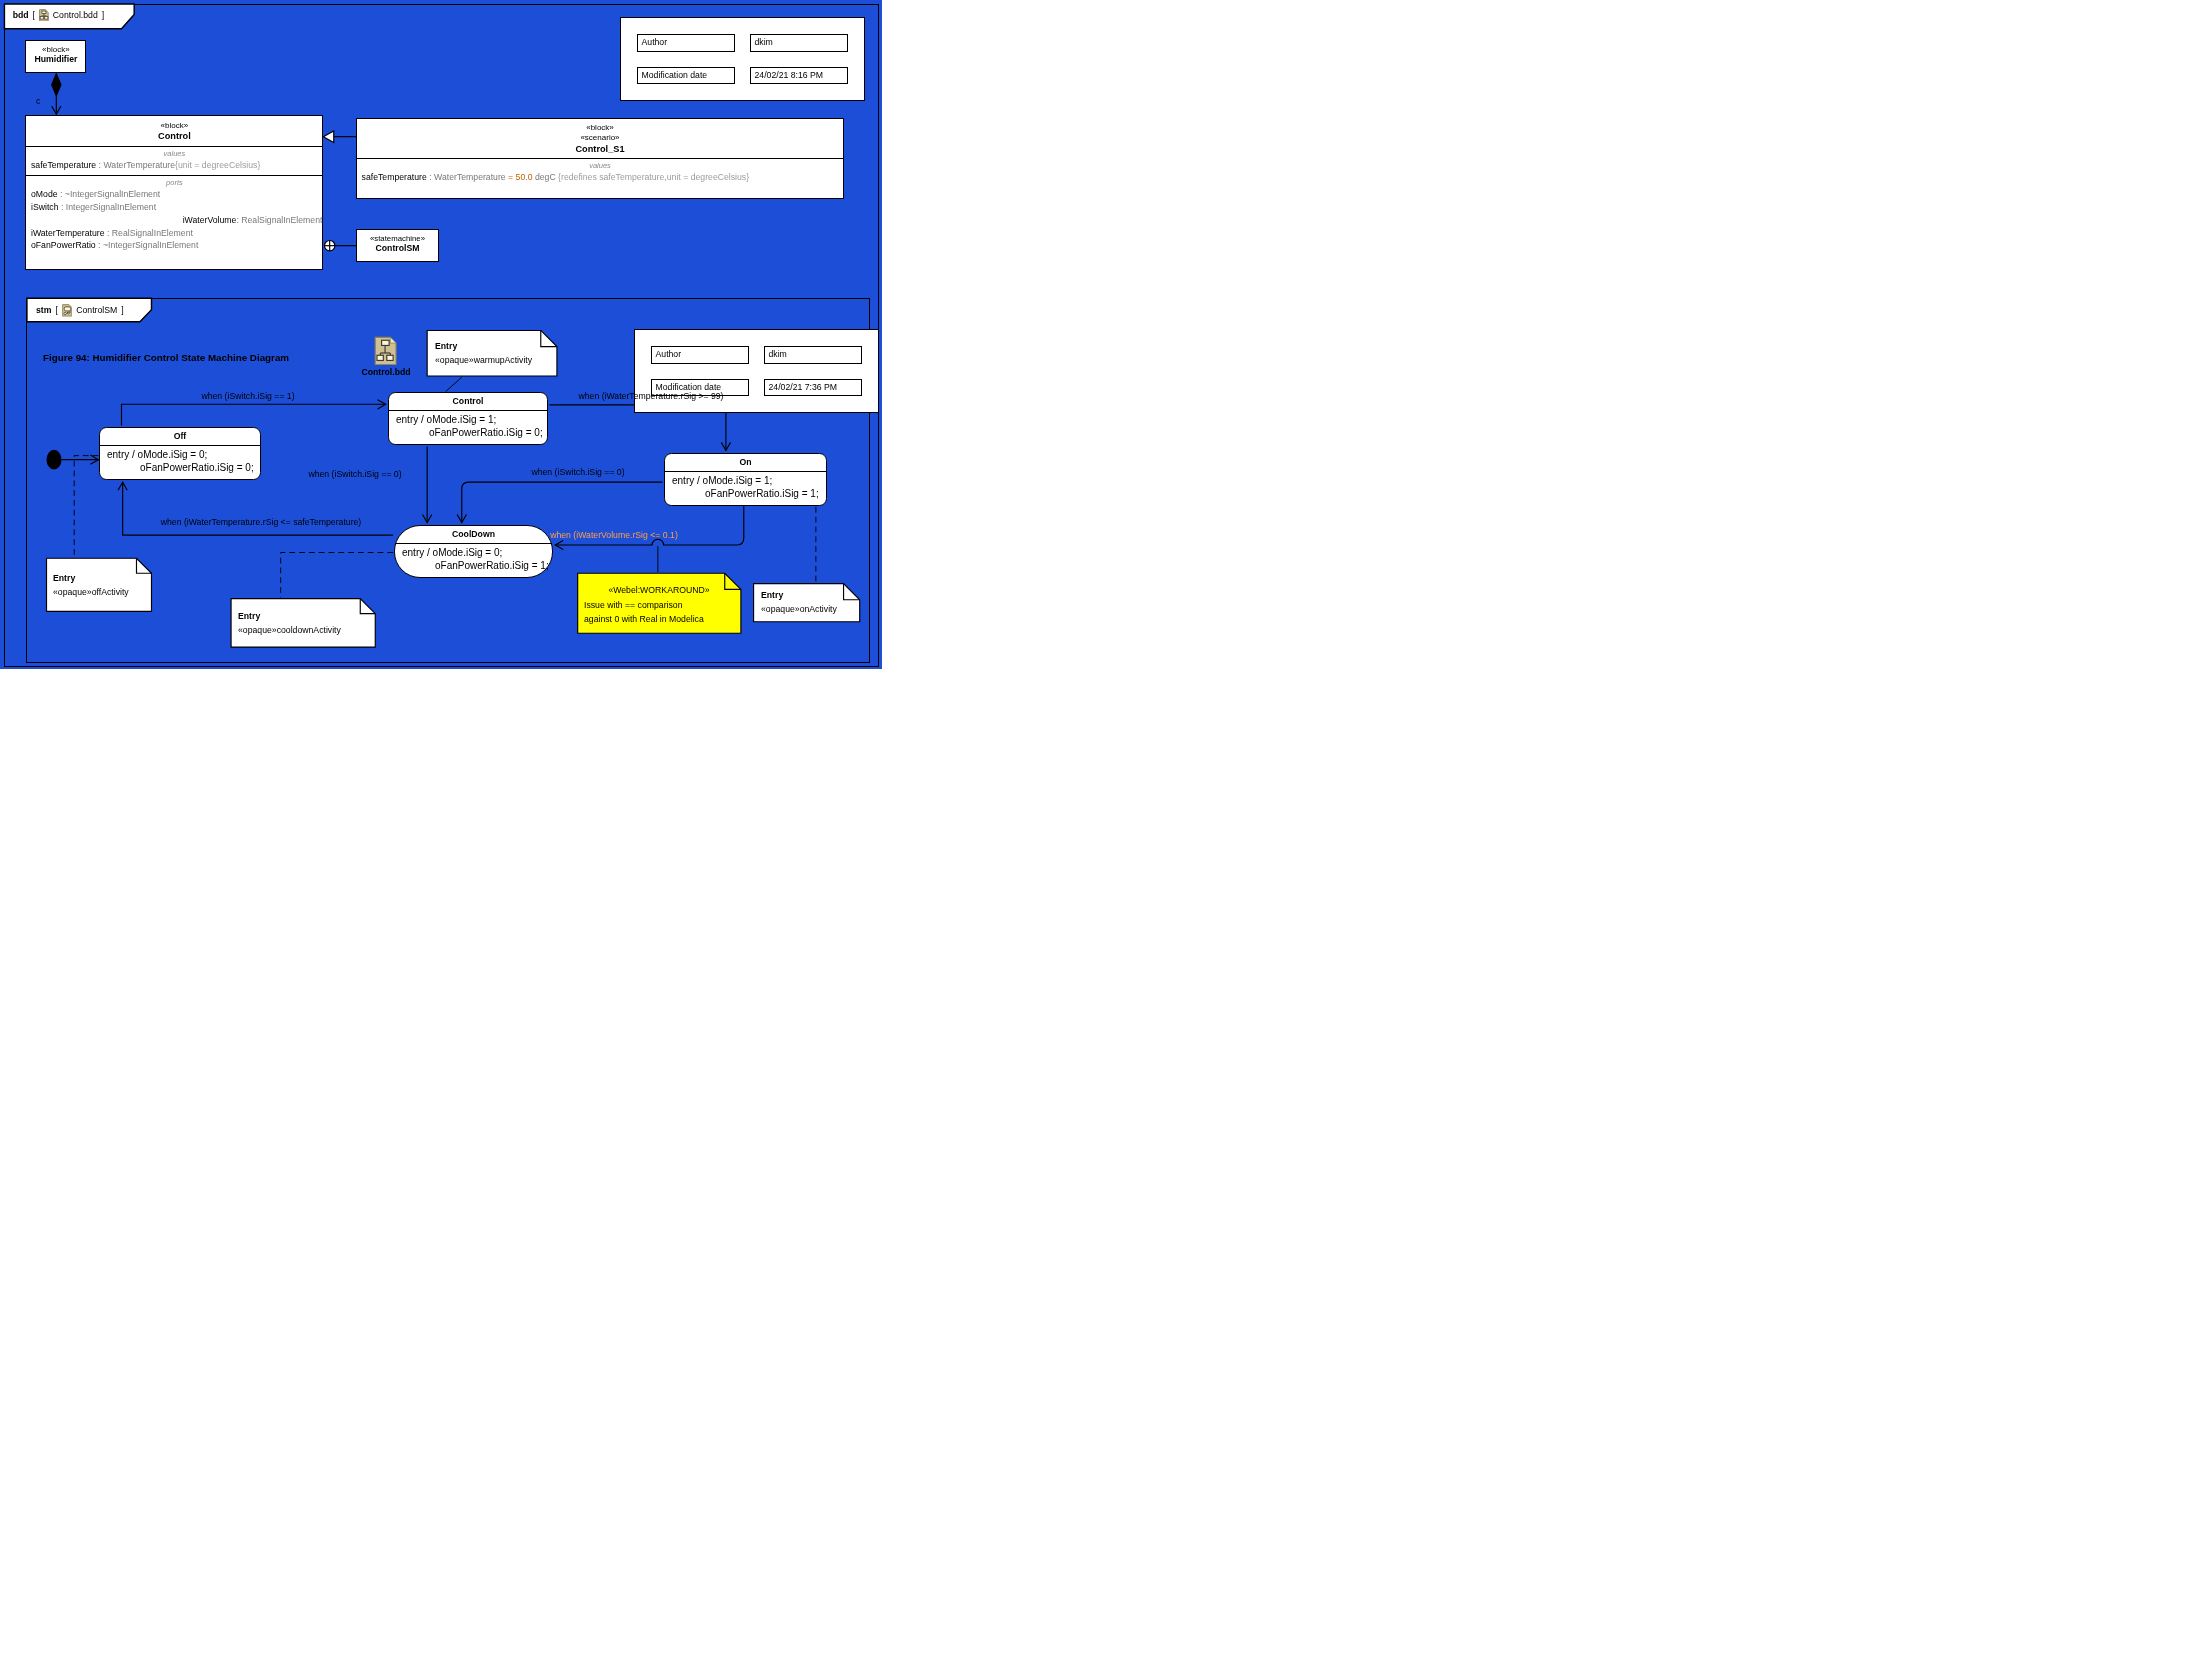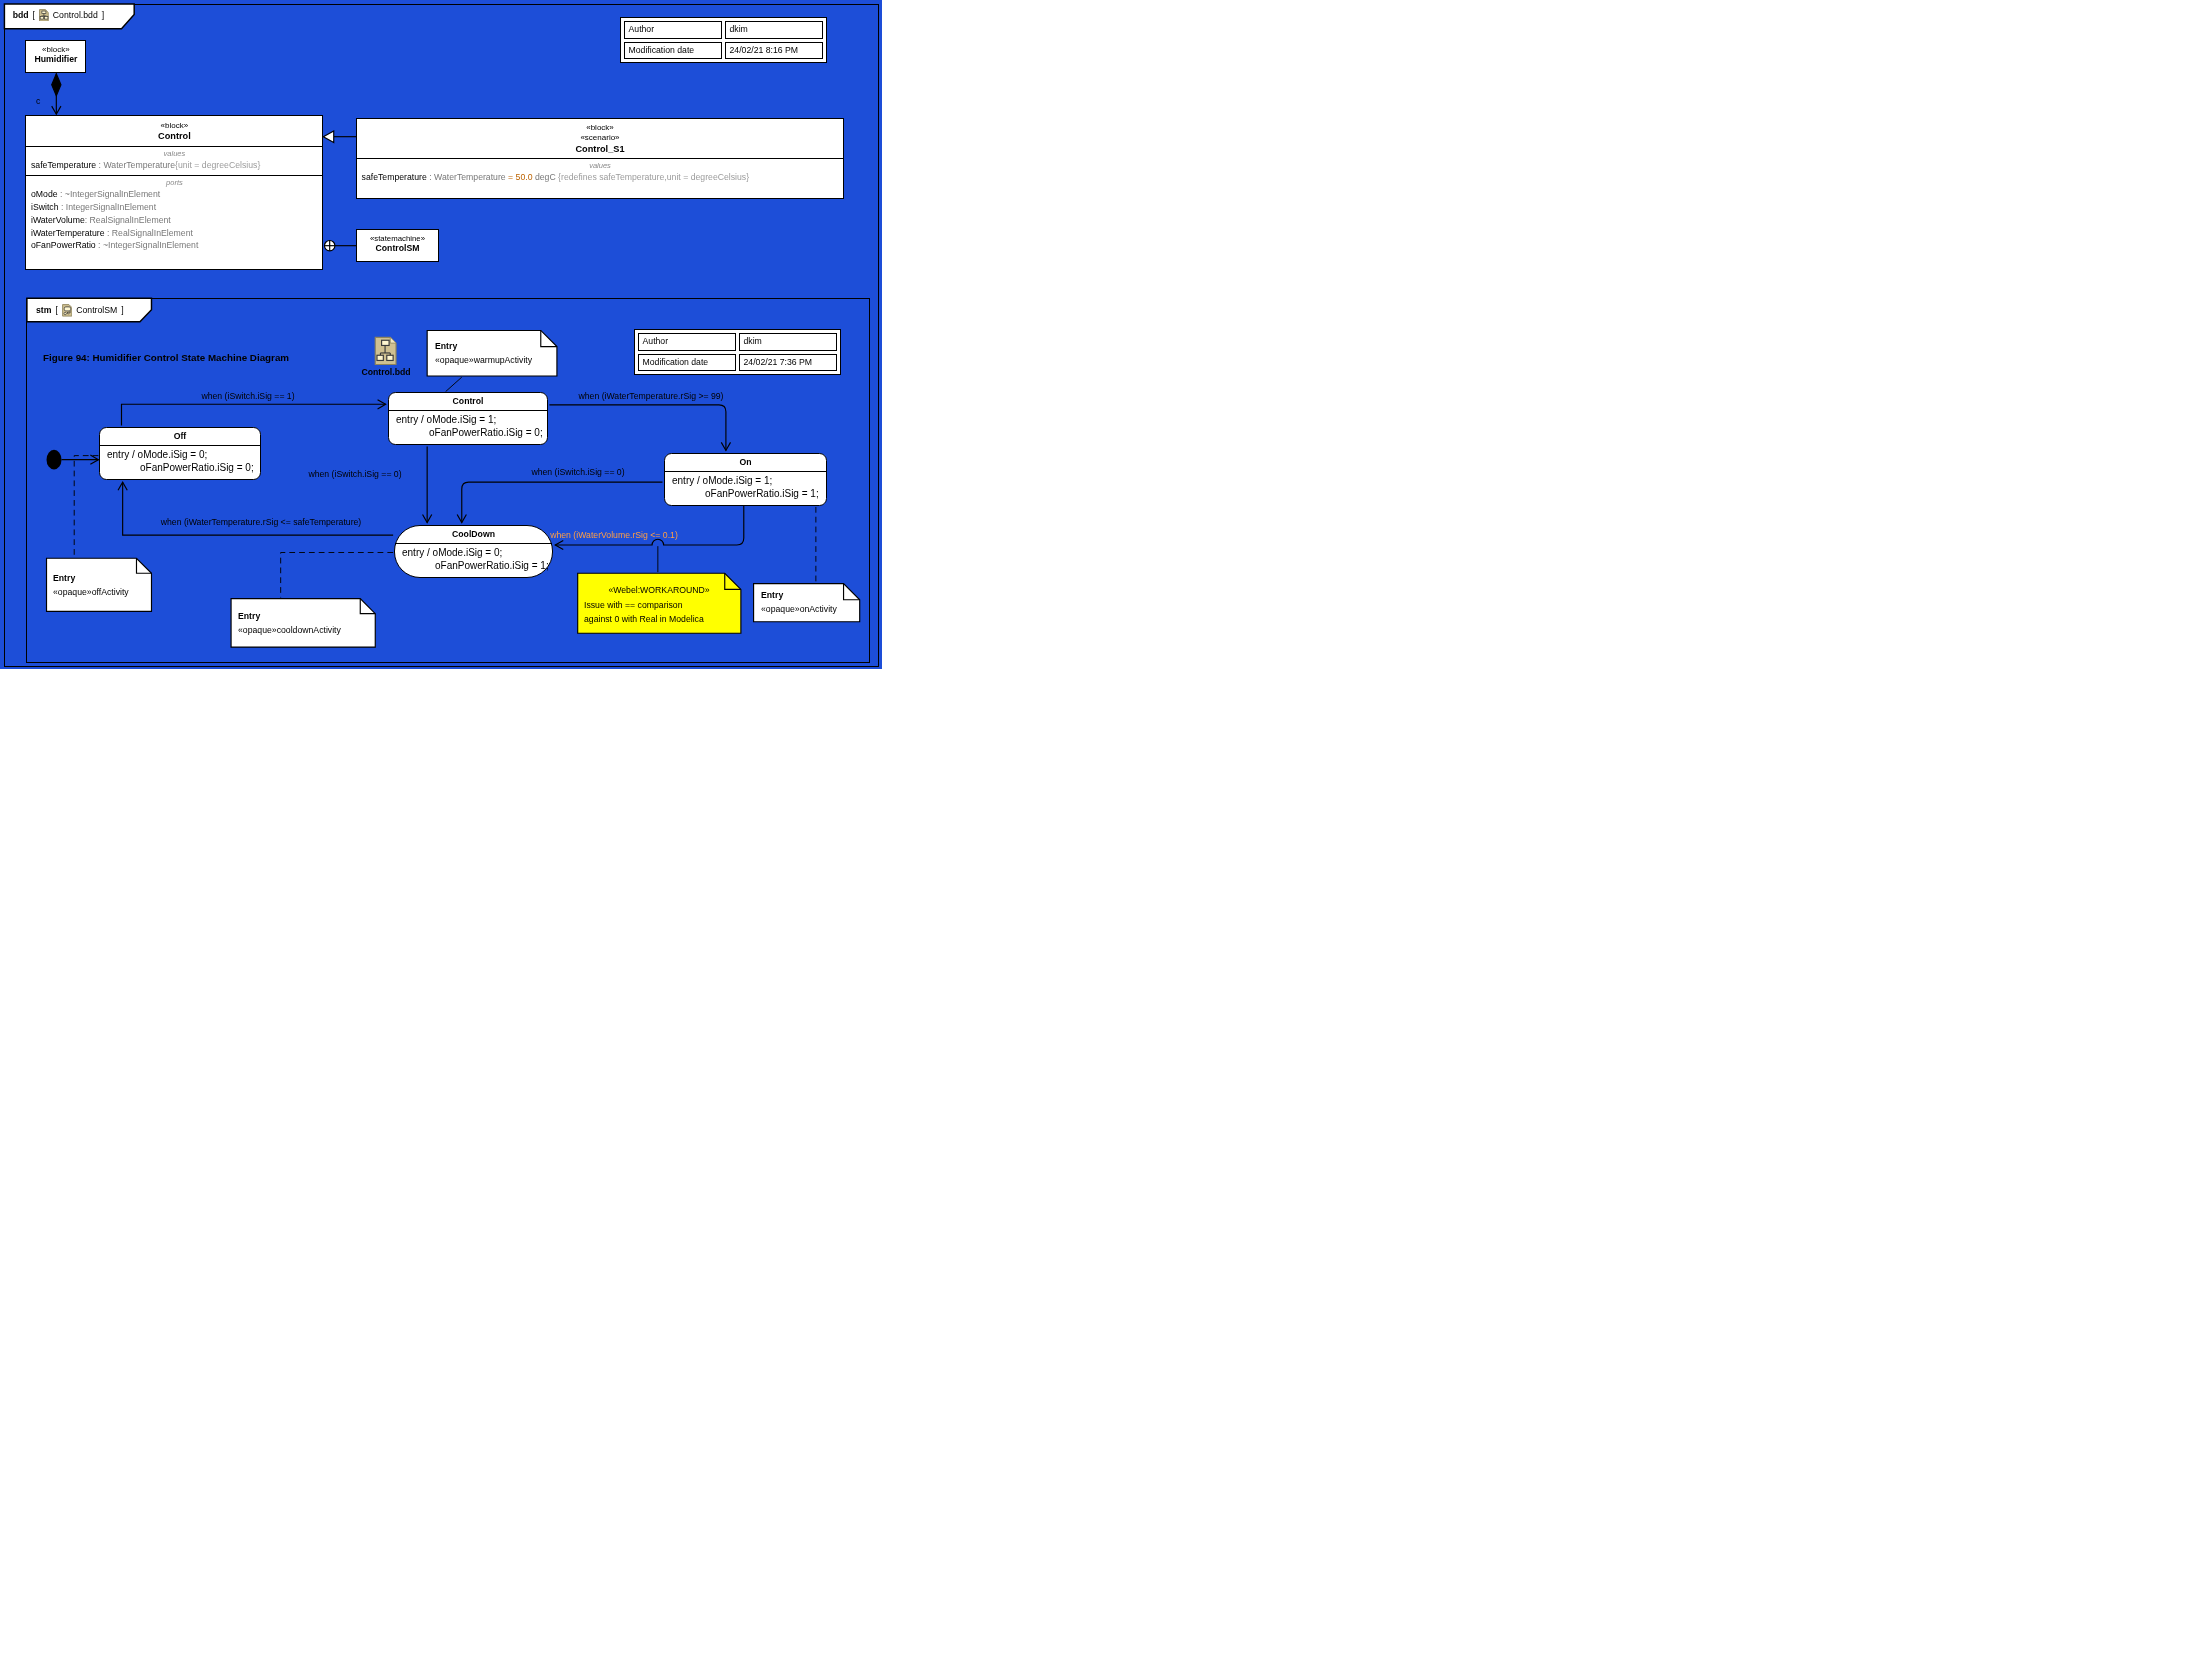--- a/index.html
+++ b/index.html
@@ -5,22 +5,22 @@
   html,body { margin:0; padding:0; background:#ffffff; }
   #canvas {
     position:relative; width:882px; height:669px; background:#1d4ed8;
     font-family:"Liberation Sans", sans-serif; color:#000;
   }
   
   .frame { position:absolute; border:1.4px solid #000; background:transparent; box-sizing:border-box; }
   .tab-text { position:absolute; display:flex; align-items:center; gap:4px; font-size:8.7px; white-space:nowrap; }
   .tab-kw { font-weight:bold; }
   
-  .meta-table { position:absolute; display:grid; grid-template-columns:98px 98px; gap:3px;
-    border:1.4px solid #000; padding:3px; background:#fff; box-sizing:content-box; }
+  .meta-table { position:absolute; display:grid; grid-template-columns:98px 98px; gap:15px;
+    border:1.4px solid #000; padding:16px; background:#fff; box-sizing:content-box; }
   .meta-table .cell { border:1.2px solid #000; height:15.6px; line-height:15.6px; padding-left:3.5px;
     font-size:8.7px; background:#fff; white-space:nowrap; overflow:hidden; }
   
   .block { position:absolute; background:#fff; border:1.2px solid #000; box-sizing:border-box; text-align:center; }
   .block.thick { border-width:1.7px; }
   .stereo { font-size:8px; }
   .bname { font-size:8.7px; font-weight:bold; }
   .sect { border-top:1.2px solid #000; text-align:left; }
   .sect-label { text-align:center; font-style:italic; font-size:7.5px; color:#8a8a8a; padding-top:1.7px; }
   .prop-line { font-size:8.7px; padding-left:4.6px; white-space:nowrap; }
@@ -185,21 +185,21 @@
       </div>
     </div>
     <div class="sect">
       <div class="sect-label">ports</div>
       <div class="prop-line" style="line-height:12.7px; padding-top:1.7px;">
         <span>oMode</span><span class="t-gray"> : </span><span class="t-gray">~IntegerSignalInElement</span>
       </div>
       <div class="prop-line" style="line-height:12.7px;">
         <span>iSwitch</span><span class="t-gray"> : </span><span class="t-gray">IntegerSignalInElement</span>
       </div>
-      <div class="prop-line" style="line-height:12.7px;">
+      <div class="prop-line" style="line-height:12.7px;text-align:right;">
         <span>iWaterVolume</span><span class="t-gray">: </span><span class="t-gray">RealSignalInElement</span>
       </div>
       <div class="prop-line" style="line-height:12.7px;">
         <span>iWaterTemperature</span><span class="t-gray"> : </span><span class="t-gray">RealSignalInElement</span>
       </div>
       <div class="prop-line" style="line-height:12.7px;">
         <span>oFanPowerRatio</span><span class="t-gray"> : </span><span class="t-gray">~IntegerSignalInElement</span>
       </div>
     </div>
   </div>

